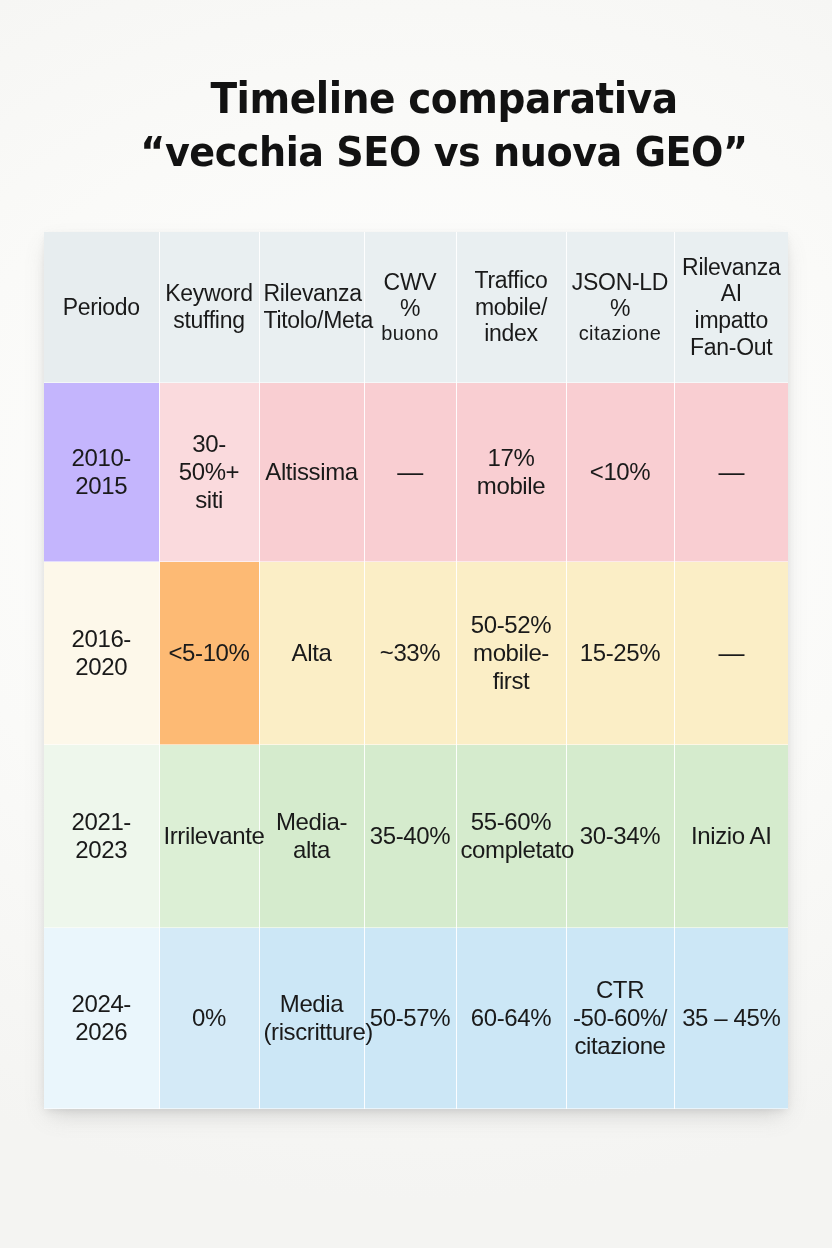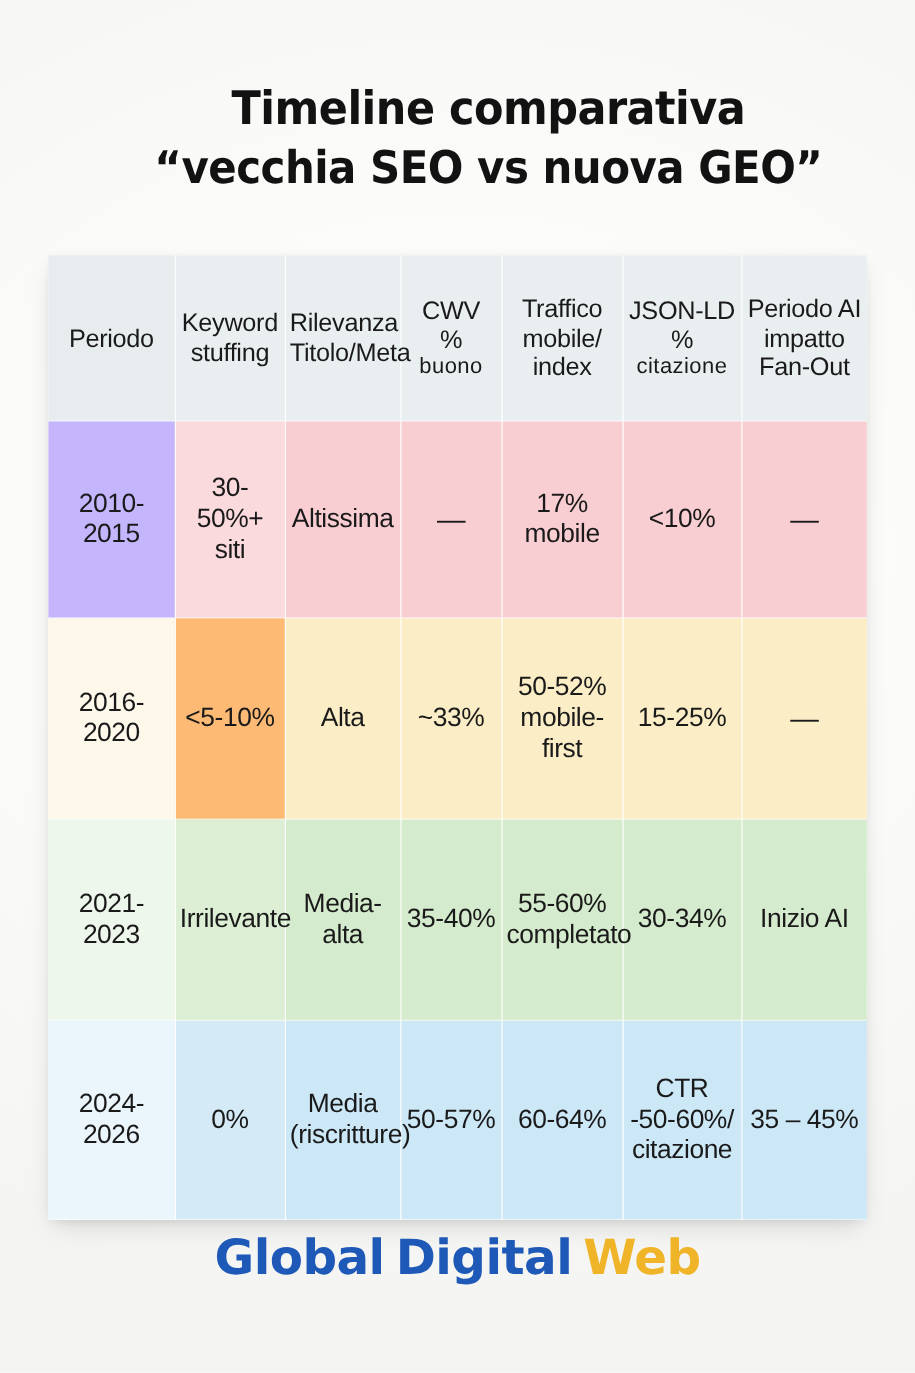--- a/index.html
+++ b/index.html
@@ -196,21 +196,21 @@
             <span class="hl">Traffico</span>
             <span class="hl">mobile/</span>
             <span class="hl">index</span>
           </th>
           <th>
             <span class="hl">JSON-LD</span>
             <span class="hl">%</span>
             <span class="hl small">citazione</span>
           </th>
           <th>
-            <span class="hl">Periodo AI</span>
+            <span class="hl">Rilevanza AI</span>
             <span class="hl">impatto</span>
             <span class="hl">Fan-Out</span>
           </th>
         </tr>
       </thead>
       <tbody>
 
         <tr class="r0">
           <td class="period">2010-2015</td>
           <td class="c-1">
@@ -303,17 +303,14 @@
           </td>
           <td>
             <span class="cl">35 – 45%</span>
           </td>
         </tr>
 
       </tbody>
     </table>
   </div>
 
-  <div class="logo">
-    <span class="blue">Global</span><span class="sp"></span><span class="blue">Digital</span><span class="sp"></span><span class="gold">Web</span>
-  </div>
 
 </div>
 
 </body></html>

